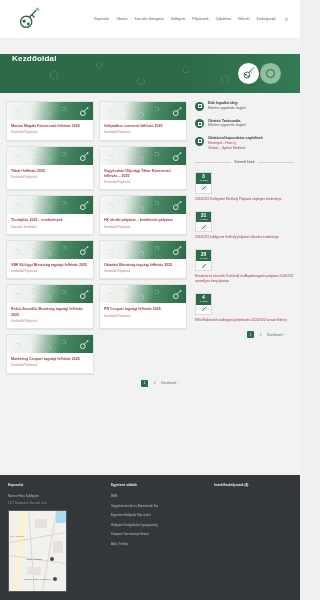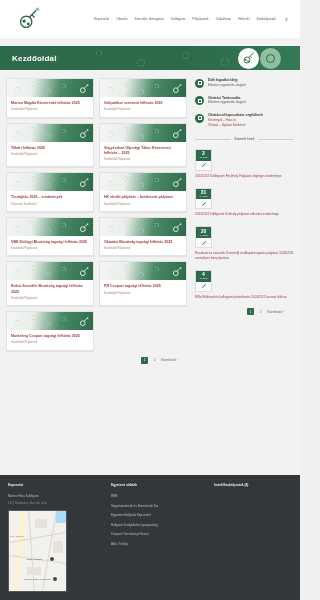--- a/index.html
+++ b/index.html
@@ -24,24 +24,24 @@
     gap: 7px; padding-right: 4px;
   }
   .topnav a {
     font-size: 3.1px; color: #55595c; text-decoration: none;
     letter-spacing: .1px; white-space: nowrap;
   }
   .topnav .search-ic { font-size: 4px; color: #55595c; margin-left: 2px; }
 
   
   .hero {
-    height: 24px; margin: 8px 0 0 0;
+    height: 39px; margin: 16px 0 0 0;
     background: linear-gradient(90deg,#2d6a4a 0%,#2d6a4a 62%,#347a55 100%);
     position: relative; overflow: hidden;
-    display: flex; align-items: center;
+    display: flex; align-items: flex-start;
   }
   .hero-pattern {
     position: absolute; inset: 0;
     opacity: .18;
     background-image:
       radial-gradient(circle at 18% 55%, transparent 3.4px, #cfe6d8 3.5px, #cfe6d8 4.1px, transparent 4.2px),
       radial-gradient(circle at 33% 30%, transparent 2.4px, #cfe6d8 2.5px, #cfe6d8 3.0px, transparent 3.1px),
       radial-gradient(circle at 47% 70%, transparent 3.0px, #cfe6d8 3.1px, #cfe6d8 3.7px, transparent 3.8px),
       radial-gradient(circle at 62% 40%, transparent 2.6px, #cfe6d8 2.7px, #cfe6d8 3.3px, transparent 3.4px),
       radial-gradient(circle at 75% 65%, transparent 3.2px, #cfe6d8 3.3px, #cfe6d8 3.9px, transparent 4.0px),

